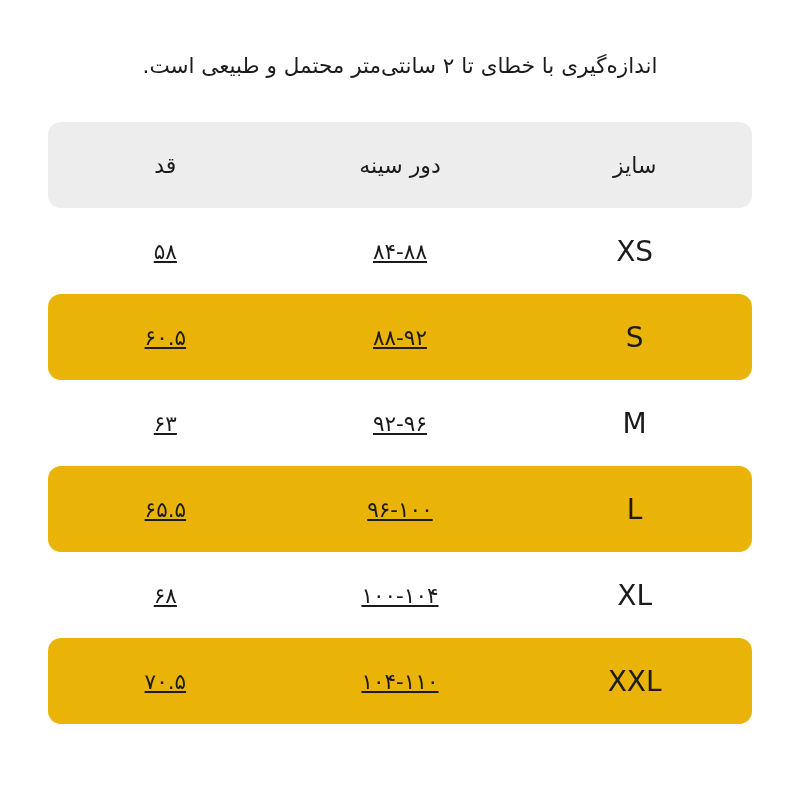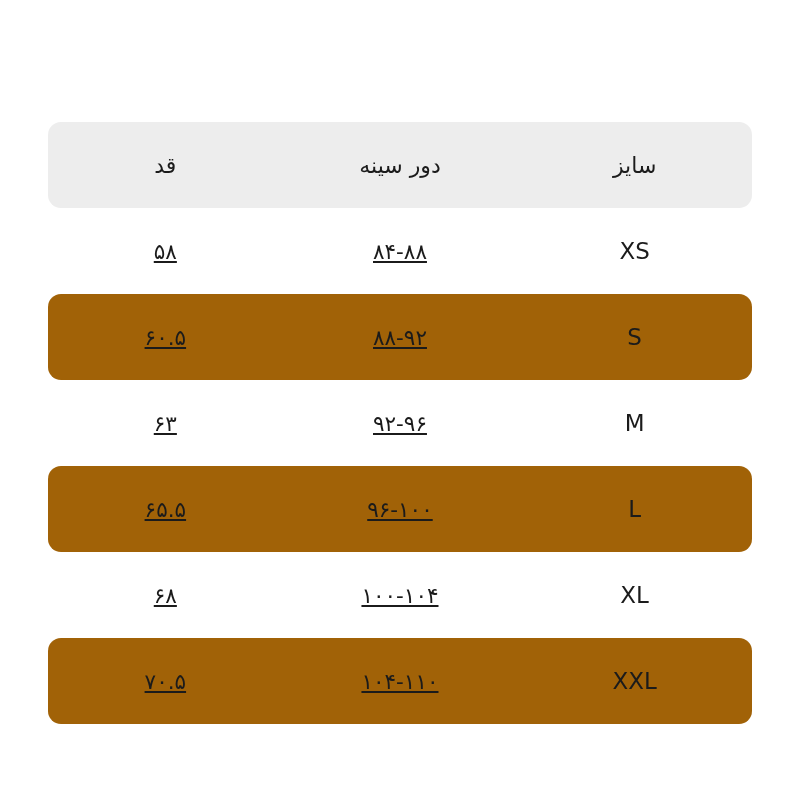--- a/index.html
+++ b/index.html
@@ -82,51 +82,52 @@
     border-top-right-radius: 13px;
     border-bottom-right-radius: 13px;
     text-align: center;
   }
   .size-table thead tr th:last-child {
     border-top-left-radius: 13px;
     border-bottom-left-radius: 13px;
   }
 
   .size-table tbody tr.band td {
-    background: #a16207;
+    background: #eab308;
   }
 
   
   .col-size   { width: 33.34%; }
   .col-chest  { width: 33.33%; }
   .col-length { width: 33.33%; }
 
   .head-label {
     font-size: 22px;
     color: #1b1b1b;
   }
 
   .cell-size {
-    font-size: 23px;
+    font-size: 28px;
     color: #1b1b1b;
     direction: ltr;
   }
   .cell-num {
     font-size: 21.5px;
     color: #1b1b1b;
     direction: ltr;
     unicode-bidi: isolate;
     text-decoration: underline;
   }
 </style>
 </head>
 <body>
 
 <div class="page">
 
+  <p class="note">اندازه‌گیری با خطای تا ۲ سانتی‌متر محتمل و طبیعی است.</p>
 
   <table class="size-table">
     <colgroup>
       <col class="col-size">
       <col class="col-chest">
       <col class="col-length">
     </colgroup>
 
     <thead>
       <tr>

